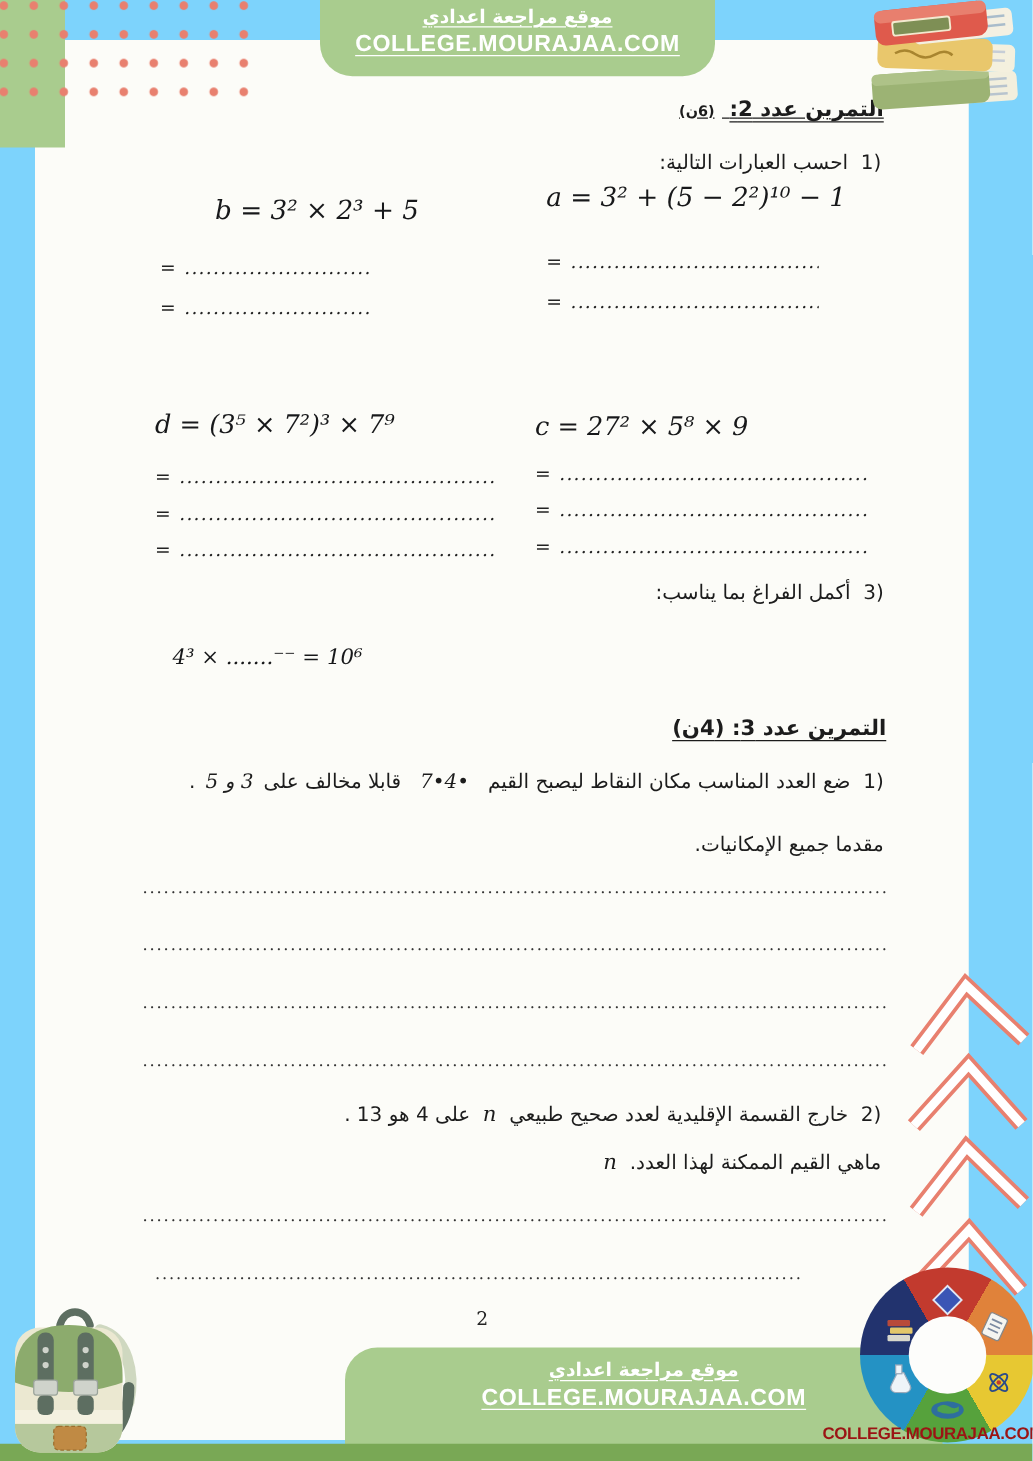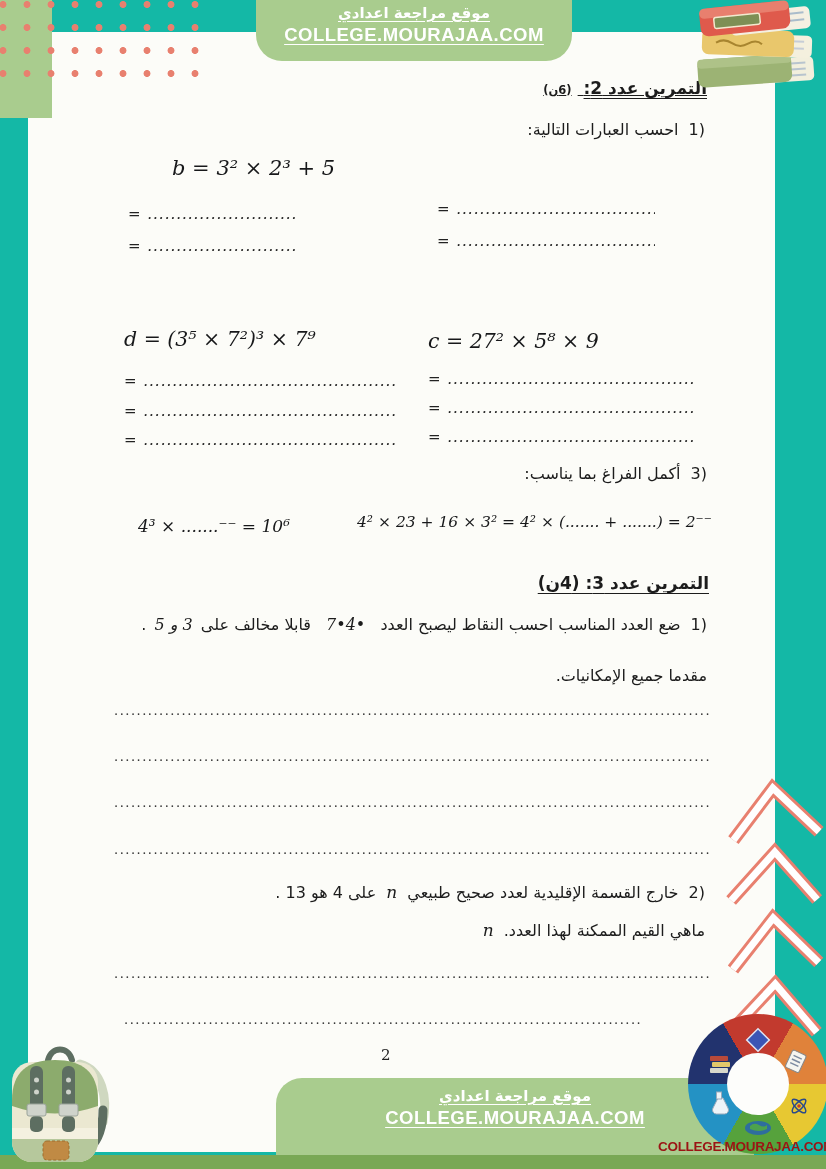--- a/index.html
+++ b/index.html
@@ -1,18 +1,18 @@
 <!DOCTYPE html>
 <html><head>
 <meta charset="utf-8">
 <style>
   html,body { margin:0; padding:0; }
   .canvas {
     position:relative; width:826px; height:1169px; overflow:hidden;
-    background:#14b8a6;
+    background:#7dd3fc;
     font-family:"DejaVu Sans", sans-serif;
   }
   .page {
     position:absolute; left:28px; top:32px; width:747px; height:1120px;
     background:#fcfcf8; border-radius:6px;
   }
   .corner-block { position:absolute; left:0; top:0; width:52px; height:118px; background:#a9cc8e; }
   .dots {
     position:absolute; left:0; top:0; width:210px; height:88px;
     background-image: radial-gradient(circle, #e8806f 3.1px, rgba(0,0,0,0) 3.8px);
@@ -102,20 +102,21 @@
   <div class="ar-line ex-title" style="top:78px; right:119px;text-decoration:underline;">
     <span class="t-underline">التمرين عدد 2:</span>
     <span class="points">(6ن)</span>
   </div>
 
   <div class="ar-line" style="top:120px; right:121px;">
     <span class="qnum">1)</span>
     <span>احسب العبارات التالية:</span>
   </div>
 
+  <div class="math" style="top:146px; left:437px; font-size:21px;">a = 3² + (5 − 2²)¹⁰ − 1</div>
   <div class="math" style="top:156px; left:128px; font-size:21px;margin-left:44px;">b = 3² × 2³ + 5</div>
 
   <div class="answer" style="top:200px; left:437px; width:218px;">= ........................................................................</div>
   <div class="answer" style="top:232px; left:437px; width:218px;">= ........................................................................</div>
   <div class="answer" style="top:205px; left:128px; width:168px;">= ........................................................................</div>
   <div class="answer" style="top:237px; left:128px; width:168px;">= ........................................................................</div>
 
 
   <div class="math" style="top:329px; left:428px; font-size:20.5px;">c = 27² × 5⁸ × 9</div>
   <div class="math" style="top:327px; left:124px; font-size:20.5px;">d = (3⁵ × 7²)³ × 7⁹</div>
@@ -126,29 +127,28 @@
   <div class="answer" style="top:372px; left:124px; width:272px;">= ........................................................................</div>
   <div class="answer" style="top:402px; left:124px; width:272px;">= ........................................................................</div>
   <div class="answer" style="top:431px; left:124px; width:272px;">= ........................................................................</div>
 
   <div class="ar-line" style="top:464px; right:119px;">
     <span class="qnum">3)</span>
     <span>أكمل الفراغ بما يناسب:</span>
   </div>
 
   <div class="math" style="top:516px; left:138px; font-size:17px;">4³ × .......⁻⁻ = 10⁶</div>
-  <div class="math" style="top:513px; left:357px; font-size:15.5px;">4² × 23 + 16 × 3² = 4² × (....... + .......) = 2⁻⁻</div>
 
   <div class="ar-line ex-title" style="top:573px; right:117px;">
     <span class="t-underline">التمرين عدد 3: (4ن)</span>
   </div>
 
   <div class="ar-line" style="top:615px; right:119px;">
     <span class="qnum">1)</span>
-    <span>ضع العدد المناسب احسب النقاط ليصبح العدد</span>
+    <span>ضع العدد المناسب مكان النقاط ليصبح القيم</span>
     <span class="num-ltr">7•4•</span>
     <span>قابلا مخالف على</span>
     <span class="vals">3 و 5</span>
     <span>.</span>
   </div>
 
   <div class="ar-line" style="top:666px; right:119px;">مقدما جميع الإمكانيات.</div>
 
   <div class="dotline" style="top:703px; left:114px; width:596px;">..........................................................................................................................................................................</div>
   <div class="dotline" style="top:749px; left:114px; width:596px;">..........................................................................................................................................................................</div>

